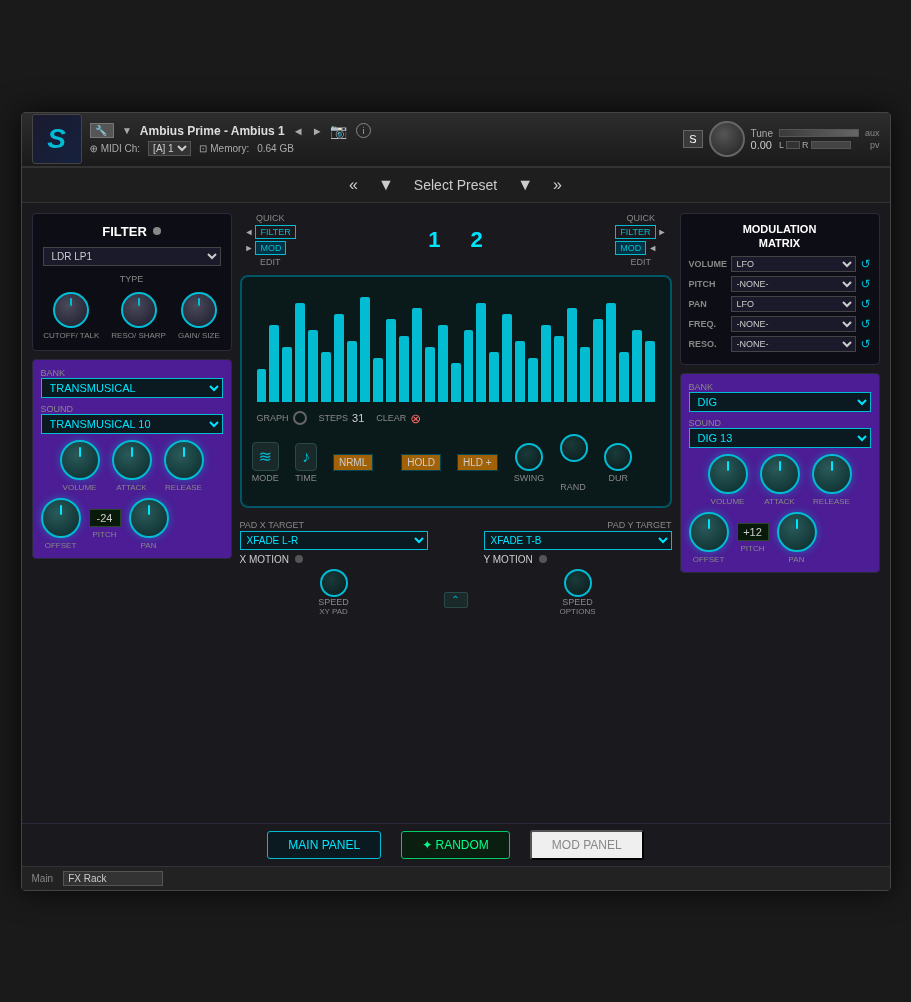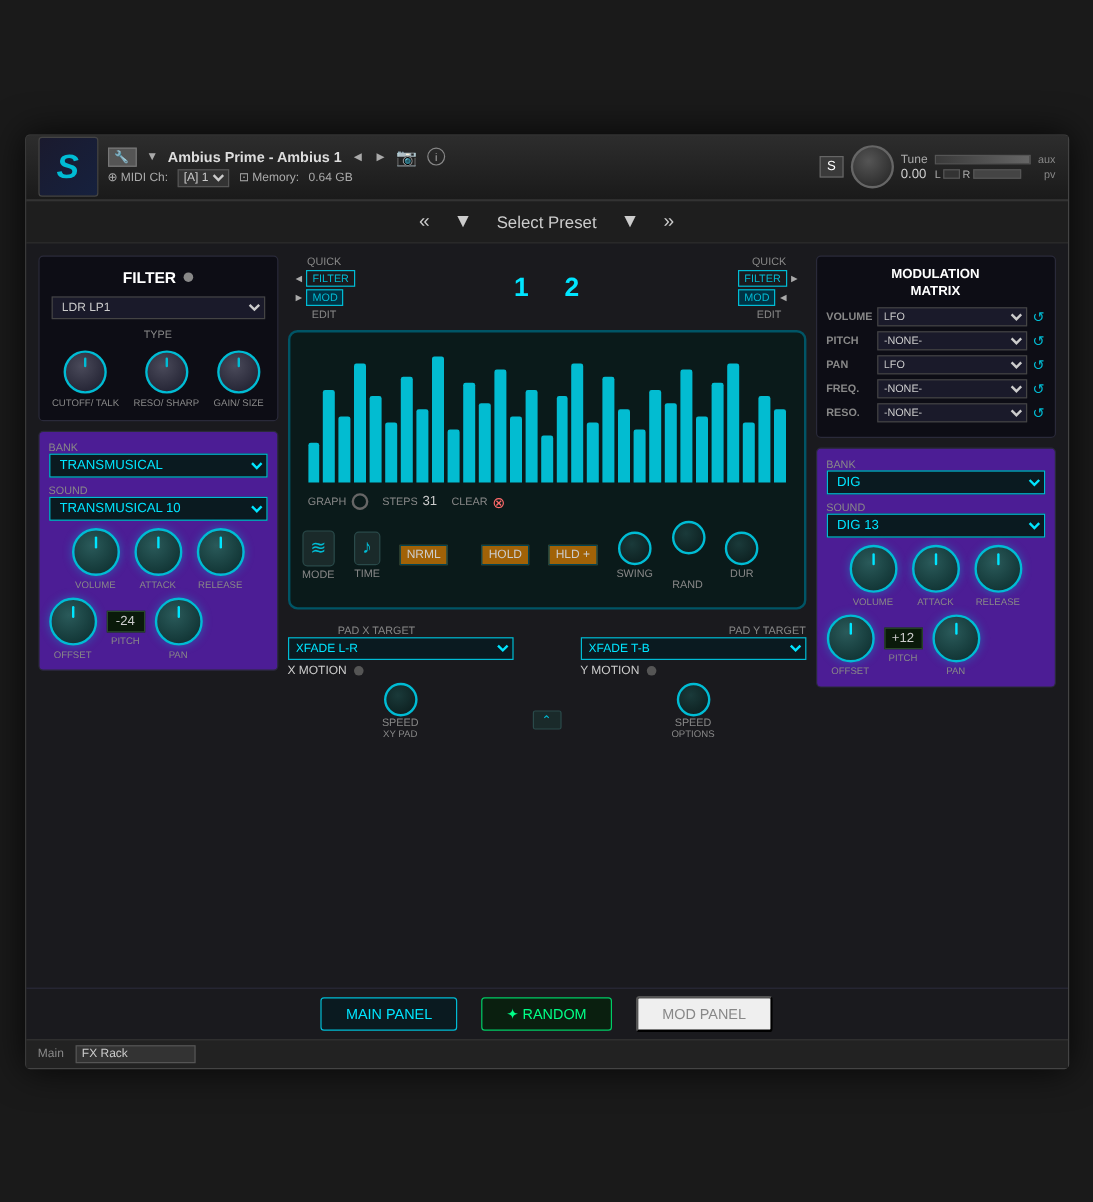--- a/index.html
+++ b/index.html
@@ -744,21 +744,21 @@
           </div>
           <div style="display:flex;flex-direction:column;align-items:center;gap:2px;">
             <div class="knob-small-cyan"></div>
             <span style="color:#888;font-size:9px;">DUR</span>
           </div>
         </div>
       </div>
 
       <div style="display:flex;gap:16px;padding:4px 0;">
         <div style="flex:1;">
-          <div style="color:#888;font-size:9px;text-transform:uppercase;margin-left:42px;">PAD X TARGET</div>
+          <div style="color:#888;font-size:9px;text-transform:uppercase;">PAD X TARGET</div>
           <select class="pad-dropdown">
             <option>XFADE L-R</option>
           </select>
           <div class="motion-row">
             <span style="color:#ccc;font-size:10px;">X MOTION</span>
             <div class="motion-led"></div>
           </div>
           <div style="display:flex;flex-direction:column;align-items:center;margin-top:4px;">
             <div class="knob-small-cyan"></div>
             <span style="color:#888;font-size:9px;">SPEED</span>

